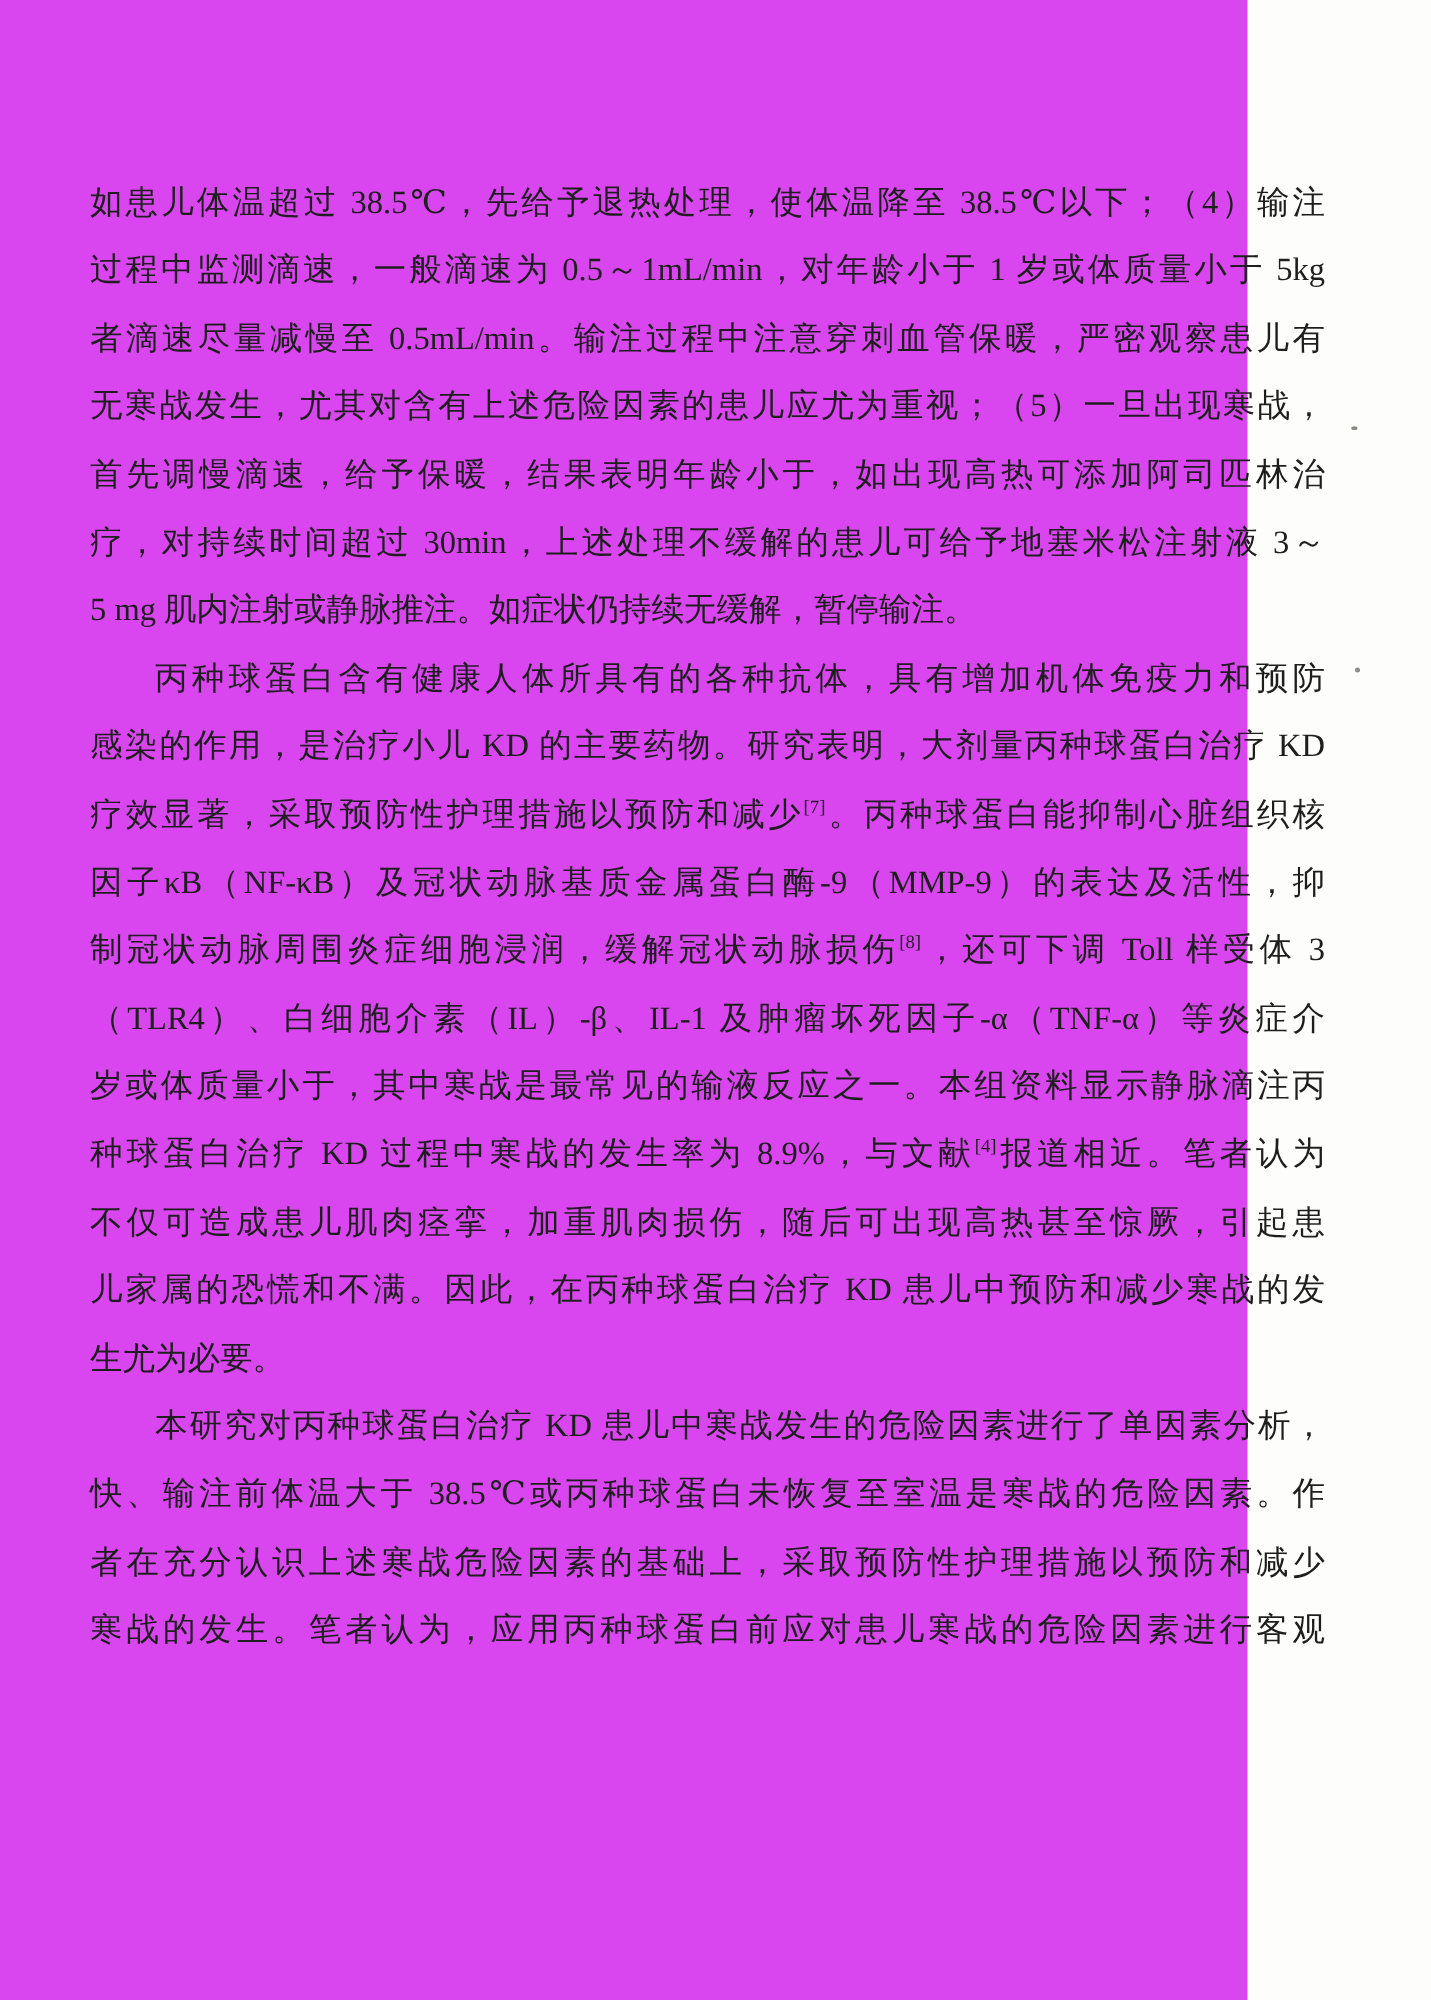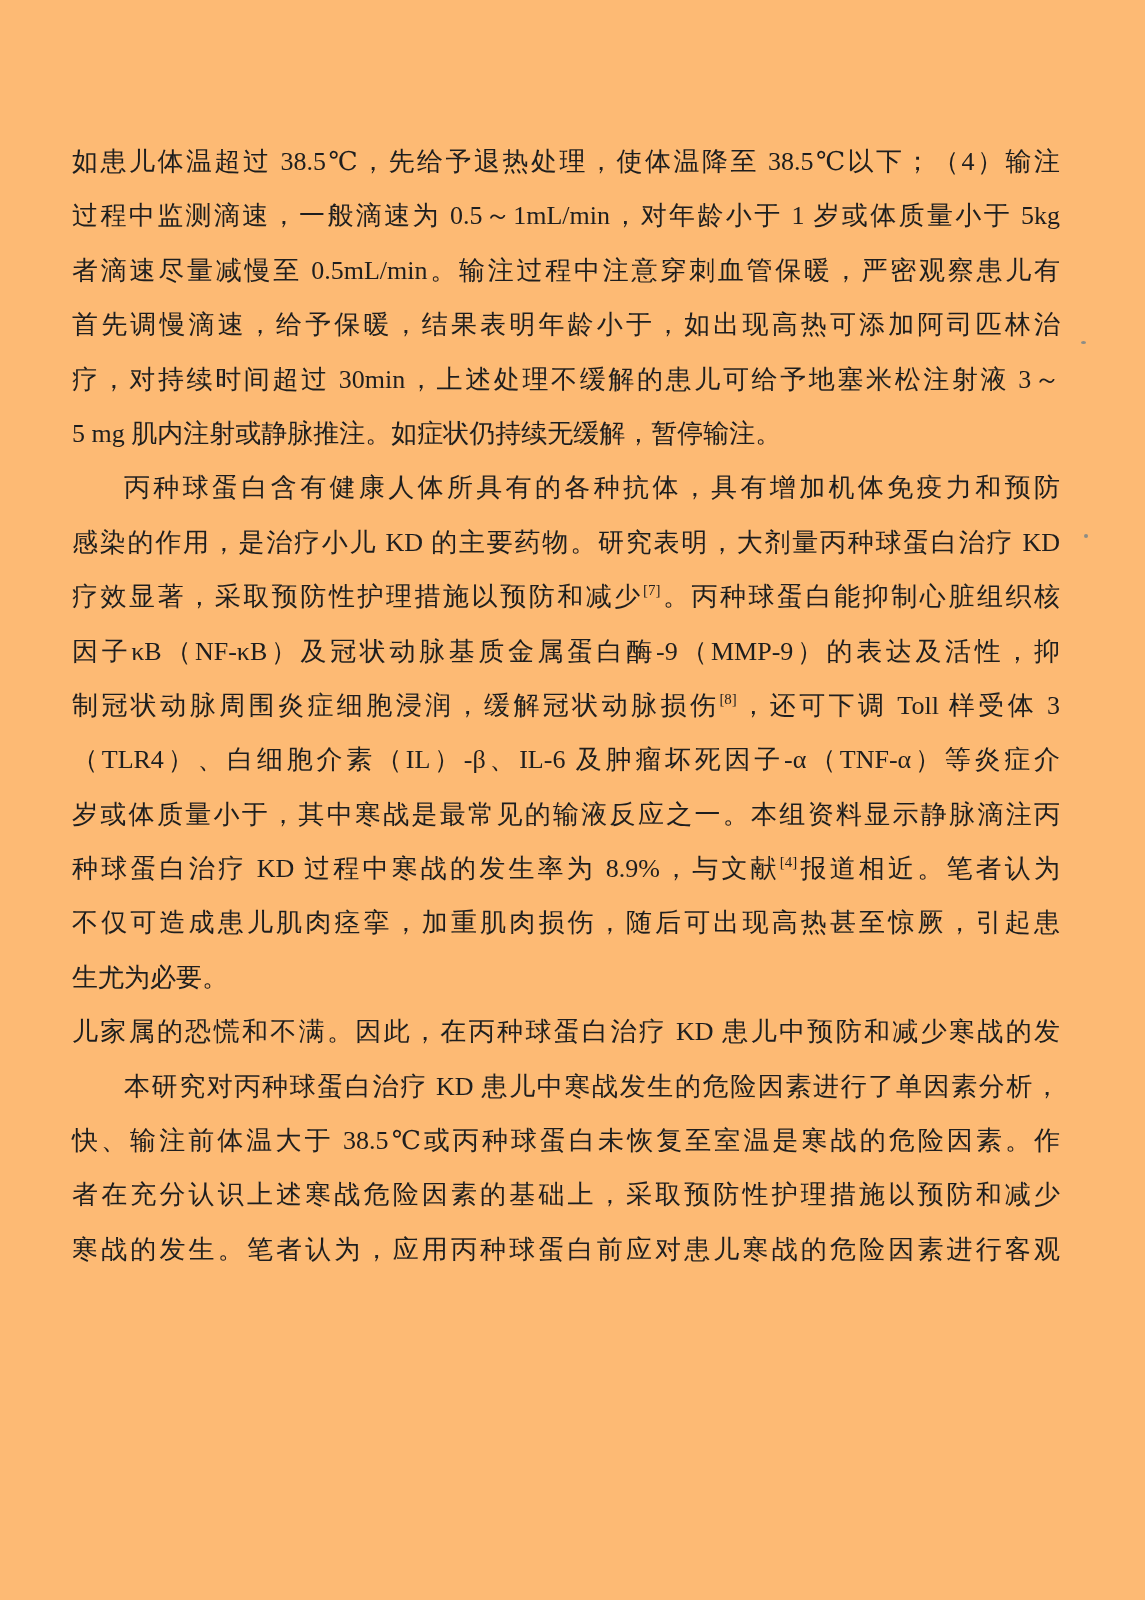--- a/index.html
+++ b/index.html
@@ -10,23 +10,23 @@
     width: 1145px;
     height: 1600px;
     position: relative;
     background: #fdfdfc;
     font-family: "Liberation Serif", "DejaVu Serif", serif;
     overflow: hidden;
   }
   .page {
     position: absolute;
     left: 0; top: 0;
-    width: 1145px;
+    width: 998px;
     height: 1600px;
-    background: #fdba74;
+    background: #d946ef;
   }
   .text-block {
     position: absolute;
     left: 72px;
     top: 135px;
     width: 988px;
     color: #1e1e1e;
     font-size: 26px;
     line-height: 54.4px;
   }
@@ -63,35 +63,36 @@
 </head>
 <body>
 
 <div class="page">
 
   <div class="text-block">
 
     <p class="line"><span>如患儿体温超过 38.5℃，先给予退热处理，使体温降至 38.5℃以下；（4）输注</span></p>
     <p class="line"><span>过程中监测滴速，一般滴速为 0.5～1mL/min，对年龄小于 1 岁或体质量小于 5kg</span></p>
     <p class="line"><span>者滴速尽量减慢至 0.5mL/min。输注过程中注意穿刺血管保暖，严密观察患儿有</span></p>
+    <p class="line"><span>无寒战发生，尤其对含有上述危险因素的患儿应尤为重视；（5）一旦出现寒战，</span></p>
     <p class="line"><span>首先调慢滴速，给予保暖，结果表明年龄小于，如出现高热可添加阿司匹林治</span></p>
     <p class="line"><span>疗，对持续时间超过 30min，上述处理不缓解的患儿可给予地塞米松注射液 3～</span></p>
     <p class="line short"><span>5 mg 肌内注射或静脉推注。如症状仍持续无缓解，暂停输注。</span></p>
 
     <p class="line indent"><span>丙种球蛋白含有健康人体所具有的各种抗体，具有增加机体免疫力和预防</span></p>
     <p class="line"><span>感染的作用，是治疗小儿 KD 的主要药物。研究表明，大剂量丙种球蛋白治疗 KD</span></p>
     <p class="line"><span>疗效显著，采取预防性护理措施以预防和减少</span><sup class="ref">[7]</sup><span>。丙种球蛋白能抑制心脏组织核</span></p>
     <p class="line"><span>因子κB（NF-κB）及冠状动脉基质金属蛋白酶-9（MMP-9）的表达及活性，抑</span></p>
     <p class="line"><span>制冠状动脉周围炎症细胞浸润，缓解冠状动脉损伤</span><sup class="ref">[8]</sup><span>，还可下调 Toll 样受体 3</span></p>
-    <p class="line"><span>（TLR4）、白细胞介素（IL）-β、IL-6 及肿瘤坏死因子-α（TNF-α）等炎症介</span></p>
+    <p class="line"><span>（TLR4）、白细胞介素（IL）-β、IL-1 及肿瘤坏死因子-α（TNF-α）等炎症介</span></p>
     <p class="line"><span>岁或体质量小于，其中寒战是最常见的输液反应之一。本组资料显示静脉滴注丙</span></p>
     <p class="line"><span>种球蛋白治疗 KD 过程中寒战的发生率为 8.9%，与文献</span><sup class="ref">[4]</sup><span>报道相近。笔者认为</span></p>
     <p class="line"><span>不仅可造成患儿肌肉痉挛，加重肌肉损伤，随后可出现高热甚至惊厥，引起患</span></p>
+    <p class="line"><span>儿家属的恐慌和不满。因此，在丙种球蛋白治疗 KD 患儿中预防和减少寒战的发</span></p>
     <p class="line short"><span>生尤为必要。</span></p>
-    <p class="line"><span>儿家属的恐慌和不满。因此，在丙种球蛋白治疗 KD 患儿中预防和减少寒战的发</span></p>
 
     <p class="line indent"><span>本研究对丙种球蛋白治疗 KD 患儿中寒战发生的危险因素进行了单因素分析，</span></p>
     <p class="line"><span>快、输注前体温大于 38.5℃或丙种球蛋白未恢复至室温是寒战的危险因素。作</span></p>
     <p class="line"><span>者在充分认识上述寒战危险因素的基础上，采取预防性护理措施以预防和减少</span></p>
     <p class="line"><span>寒战的发生。笔者认为，应用丙种球蛋白前应对患儿寒战的危险因素进行客观</span></p>
 
   </div>
 
   <span class="speck speck-1"></span>
   <span class="speck speck-2"></span>

